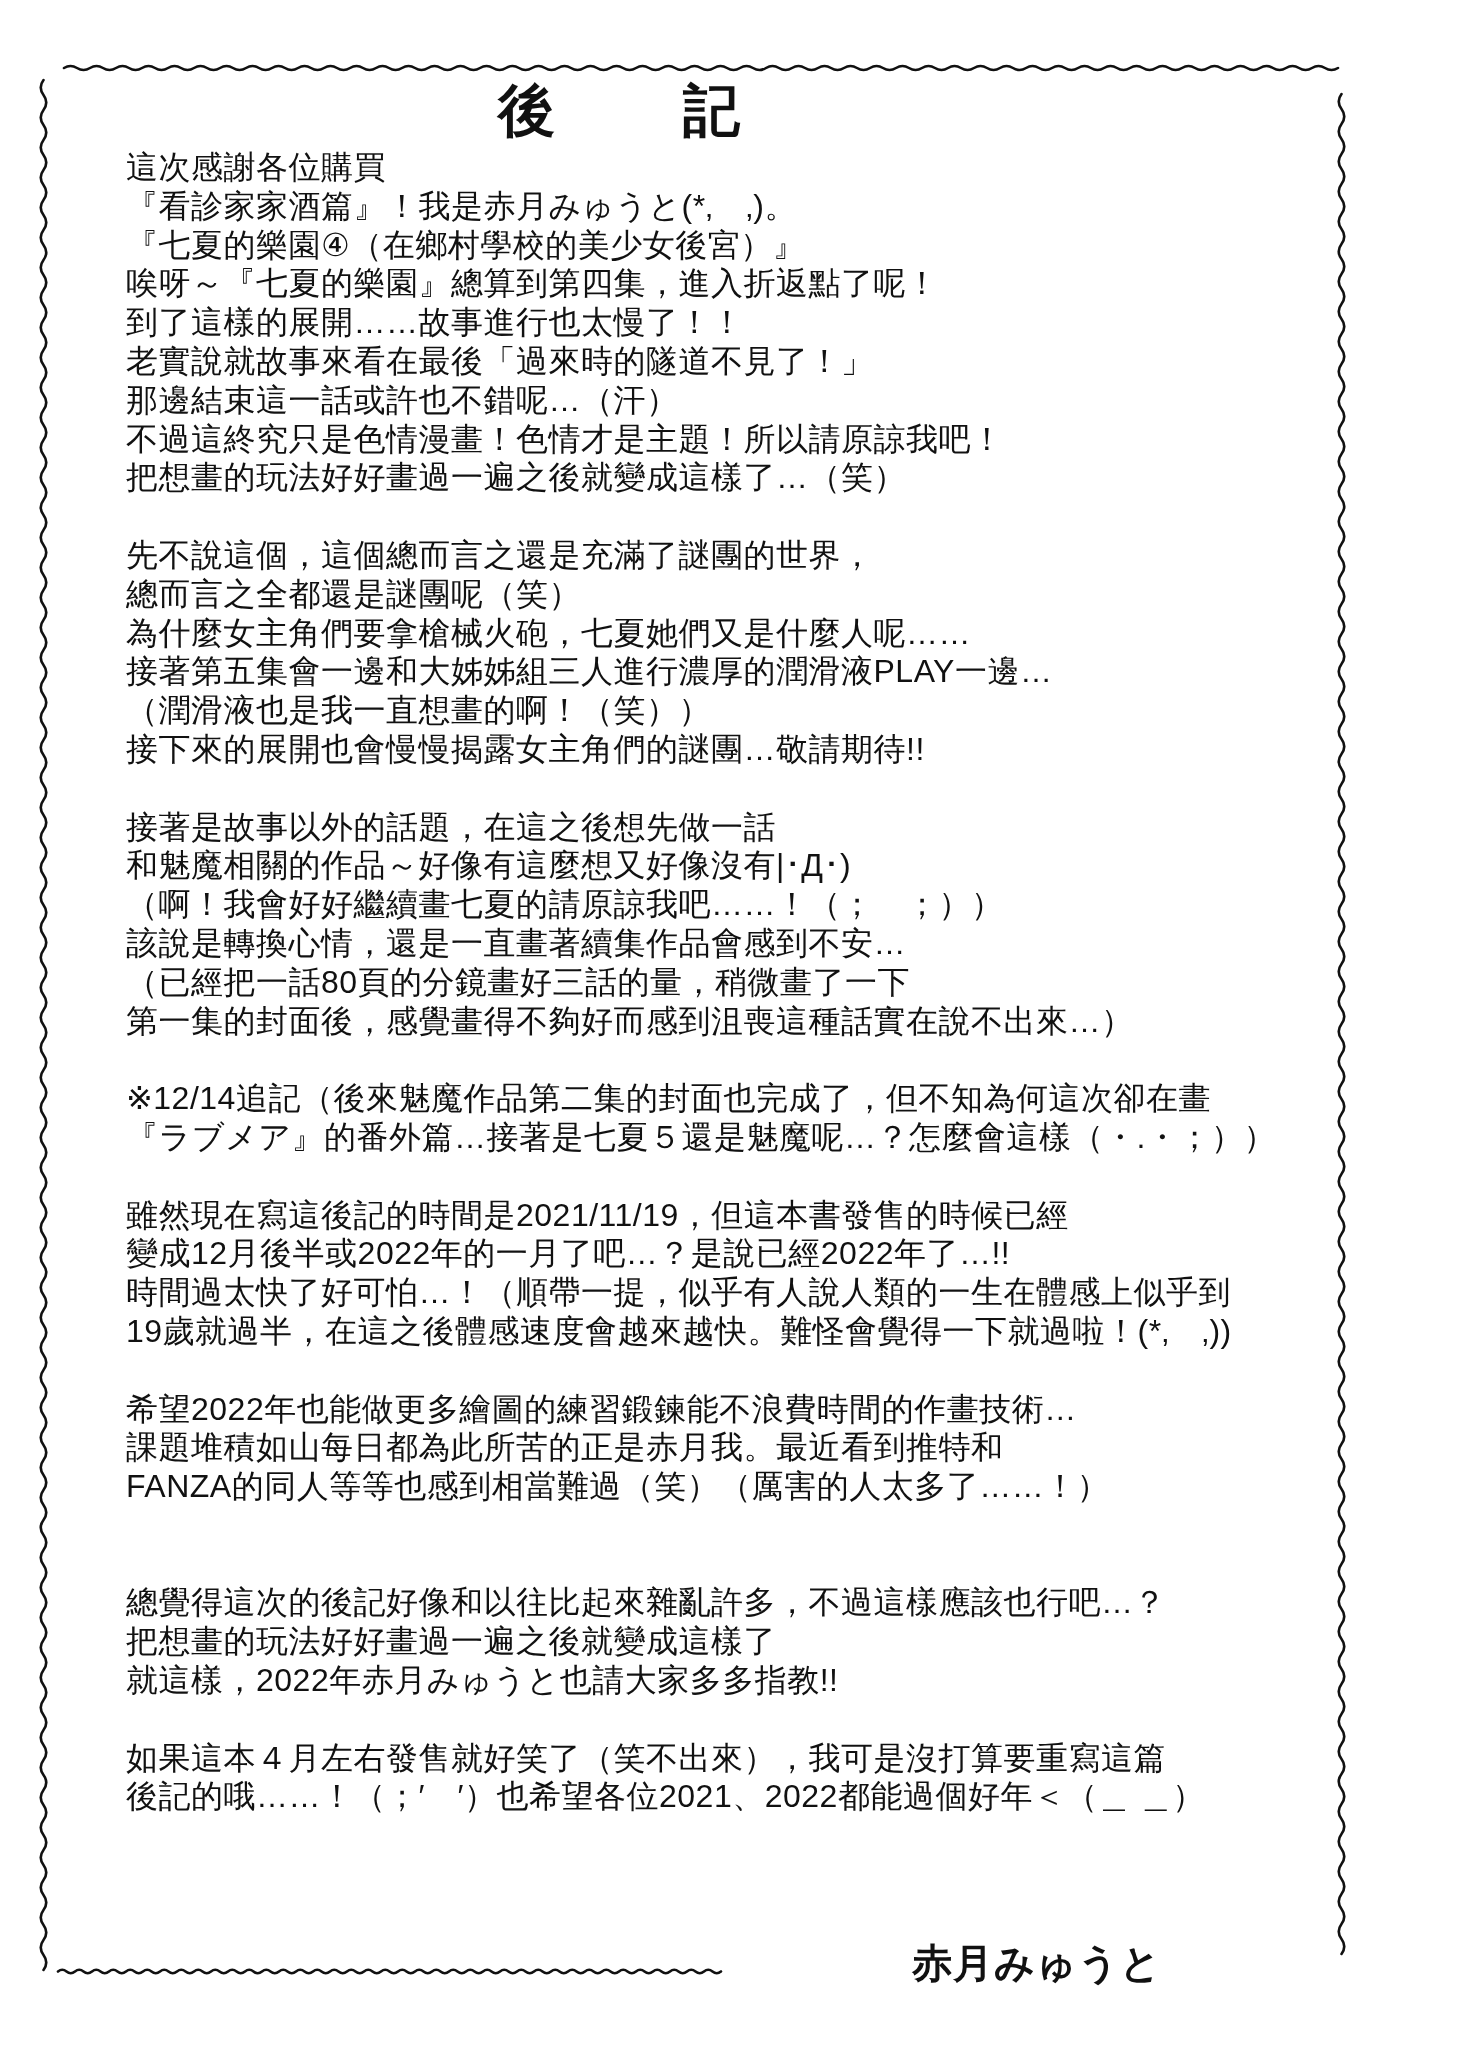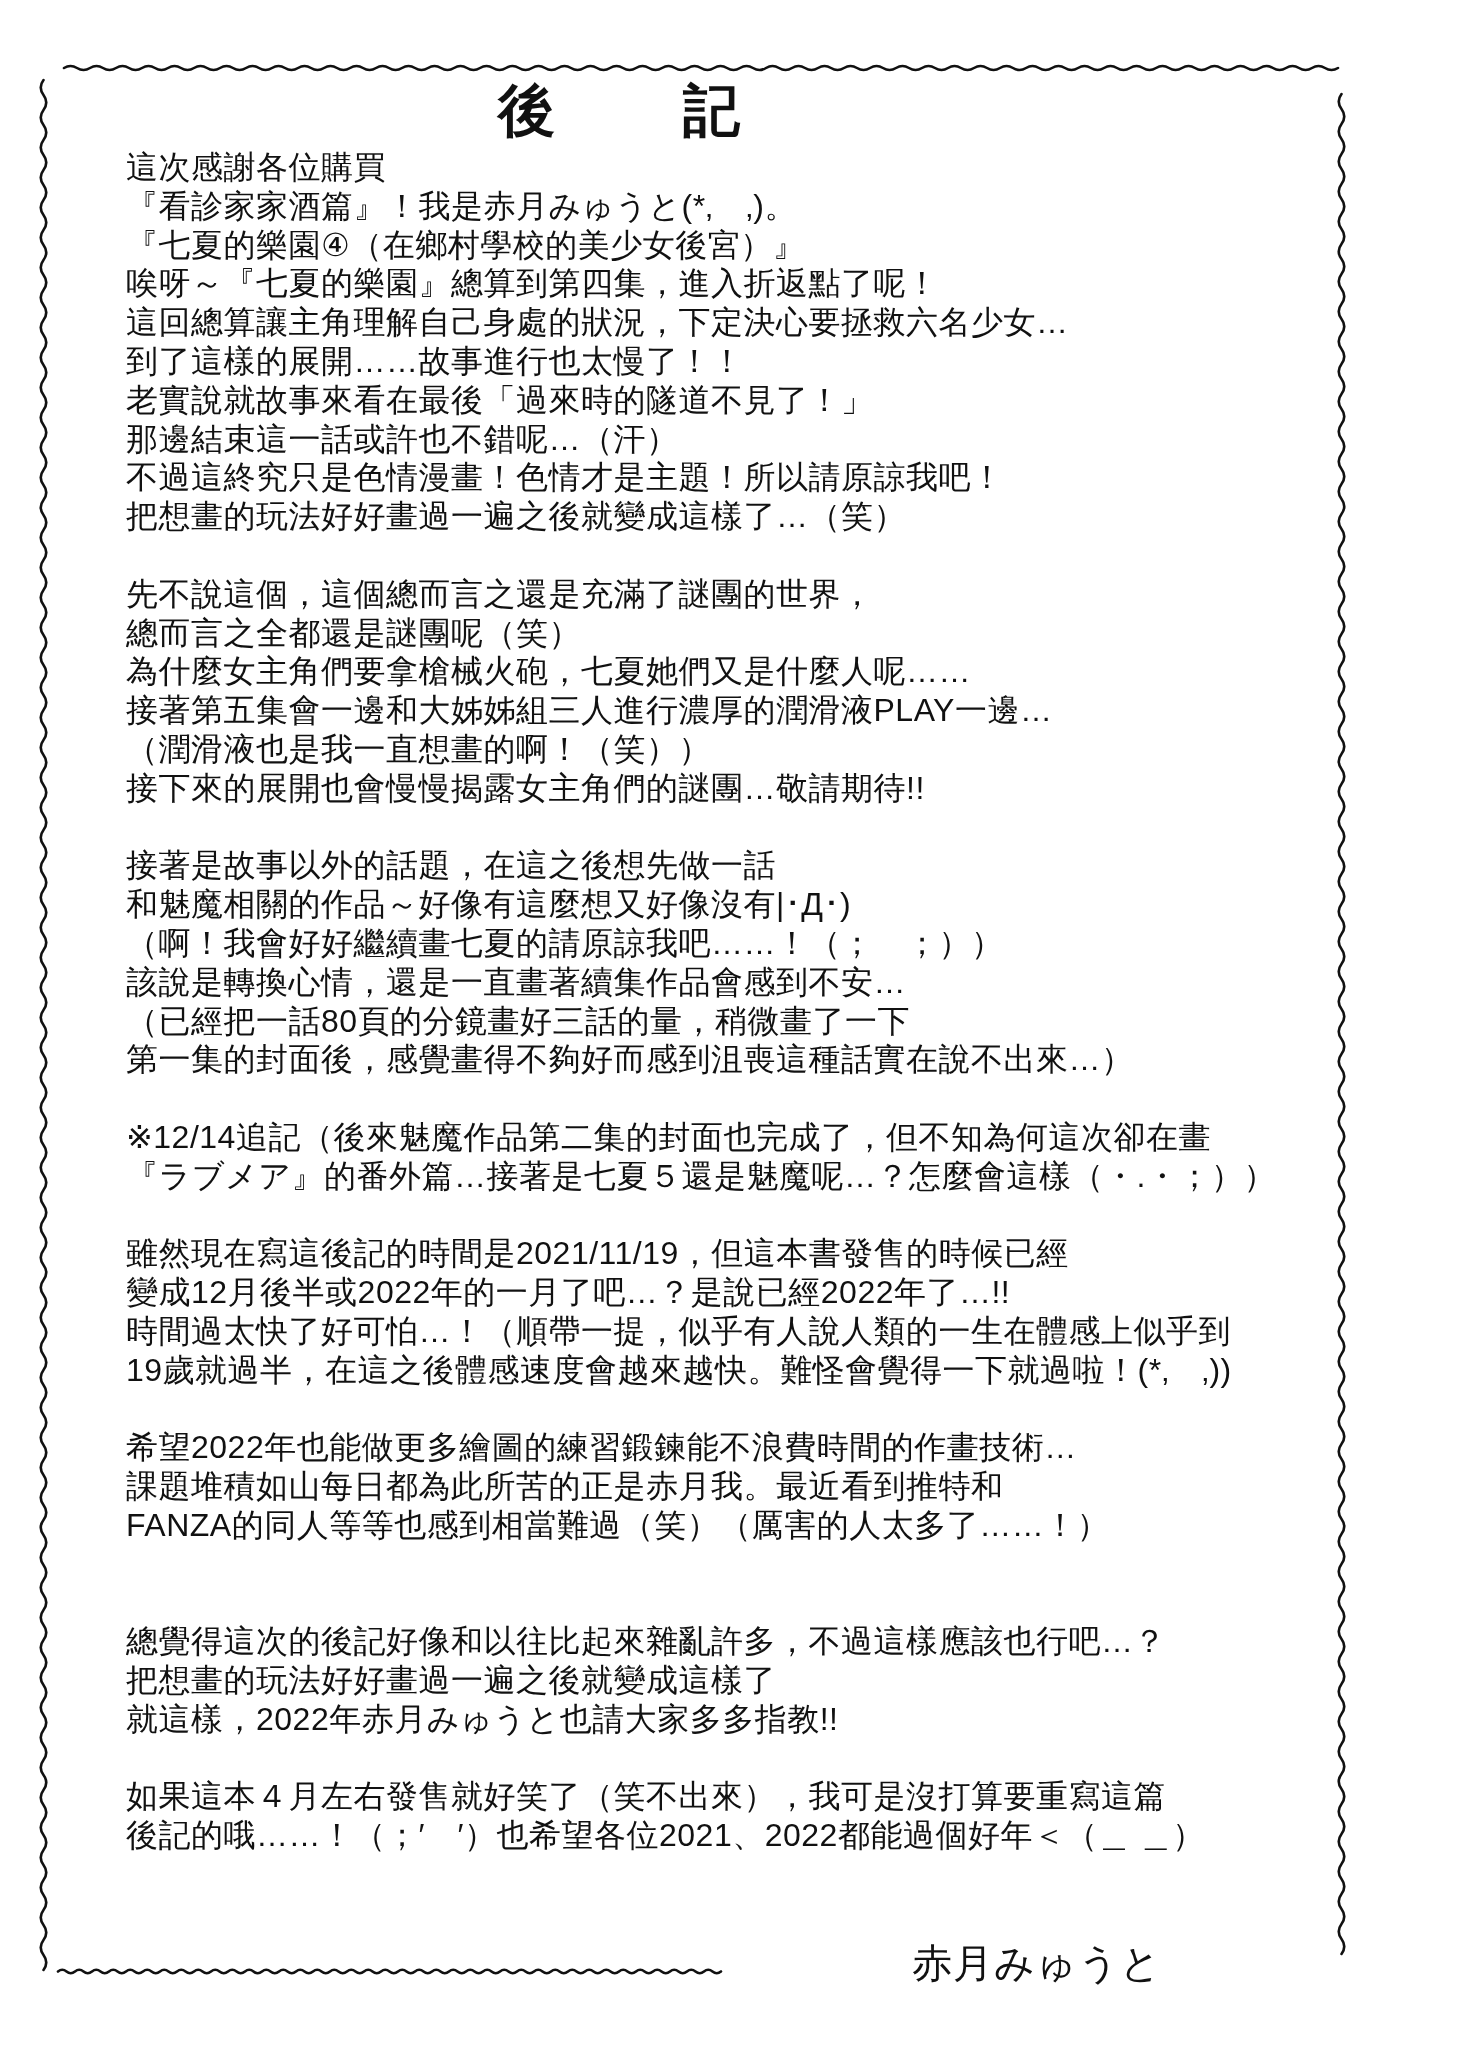--- a/index.html
+++ b/index.html
@@ -31,21 +31,21 @@
     font-weight:500;
     letter-spacing:0.5px;
     white-space:nowrap;
   }
   .body-text .line{height:38.8px;}
   .signature{
     position:absolute;
     left:912px;top:1936px;
     font-family:"Liberation Serif","DejaVu Serif",serif;
     font-size:40px;
-    font-weight:400;
+    font-weight:700;
     letter-spacing:1px;
     color:#111111;
   }
 </style>
 </head>
 <body>
 
 <div class="page">
 
   <svg class="border-svg" style="left:64px;top:64px;" width="1262" height="12">
@@ -64,21 +64,20 @@
   <div class="title">
     <span>後</span>
     <span>記</span>
   </div>
 
   <div class="body-text">
       <div class="line">這次感謝各位購買</div>
       <div class="line">『看診家家酒篇』！我是赤月みゅうと(*‚　‚)。</div>
       <div class="line">『七夏的樂園④（在鄉村學校的美少女後宮）』</div>
       <div class="line">唉呀～『七夏的樂園』總算到第四集，進入折返點了呢！</div>
-      <div class="line">這回總算讓主角理解自己身處的狀況，下定決心要拯救六名少女…</div>
       <div class="line">到了這樣的展開……故事進行也太慢了！！</div>
       <div class="line">老實說就故事來看在最後「過來時的隧道不見了！」</div>
       <div class="line">那邊結束這一話或許也不錯呢…（汗）</div>
       <div class="line">不過這終究只是色情漫畫！色情才是主題！所以請原諒我吧！</div>
       <div class="line">把想畫的玩法好好畫過一遍之後就變成這樣了…（笑）</div>
       <div class="line">&nbsp;</div>
       <div class="line">先不說這個，這個總而言之還是充滿了謎團的世界，</div>
       <div class="line">總而言之全都還是謎團呢（笑）</div>
       <div class="line">為什麼女主角們要拿槍械火砲，七夏她們又是什麼人呢……</div>
       <div class="line">接著第五集會一邊和大姊姊組三人進行濃厚的潤滑液PLAY一邊…</div>

